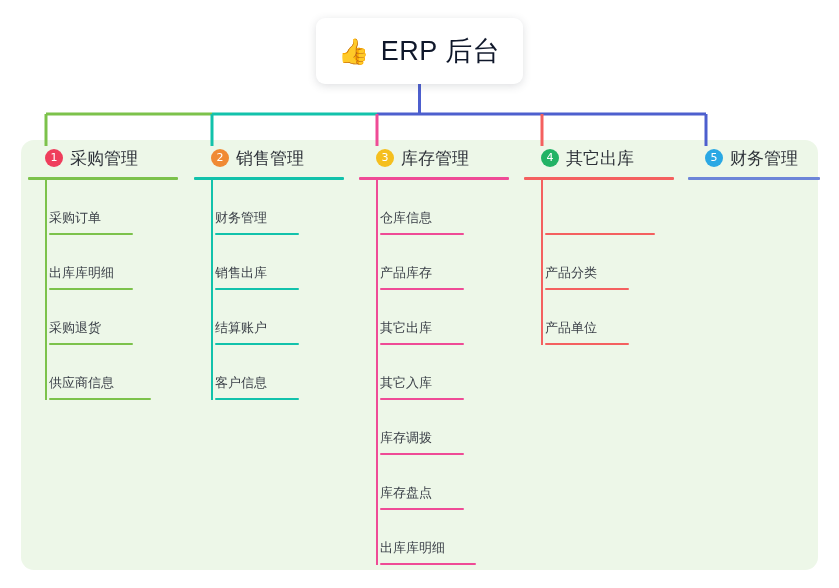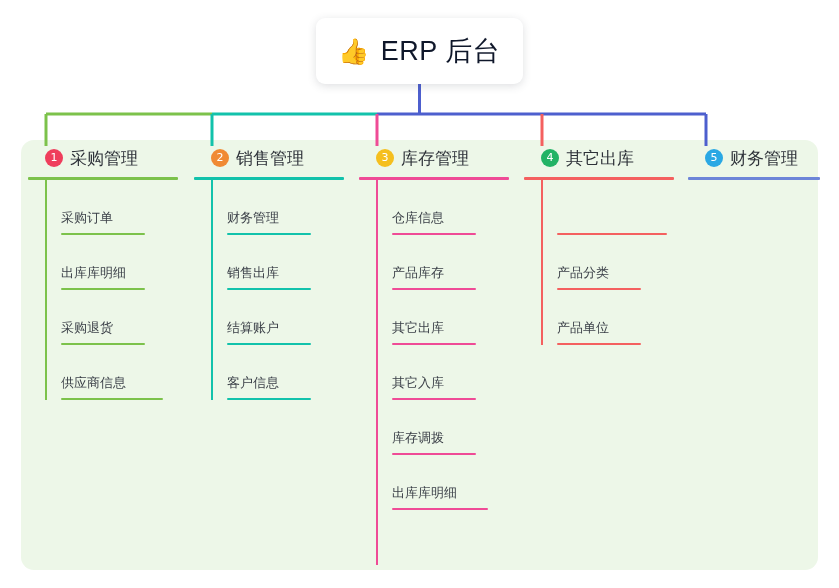--- a/index.html
+++ b/index.html
@@ -113,21 +113,21 @@
   }
   .trunk {
     position: absolute;
     left: 17px;
     top: 0;
     width: 2px;
   }
   .leaf {
     position: relative;
     height: 55px;
-    padding-left: 16px;
+    padding-left: 4px;
     box-sizing: border-box;
     display: flex;
     flex-direction: column;
     justify-content: flex-end;
   }
   .leaf-label {
     font-size: 13px;
     color: #3a3f47;
     white-space: nowrap;
     padding-bottom: 6px;
@@ -237,20 +237,24 @@
           </div>
           <div class="leaf">
             <div class="leaf-label">其它入库</div>
             <div class="leaf-rule" style="background: rgb(239, 75, 150); width: 84px;"></div>
           </div>
           <div class="leaf">
             <div class="leaf-label">库存调拨</div>
             <div class="leaf-rule" style="background: rgb(239, 75, 150); width: 84px;"></div>
           </div>
           <div class="leaf">
+            <div class="leaf-label">库存盘点</div>
+            <div class="leaf-rule" style="background: rgb(239, 75, 150); width: 84px;"></div>
+          </div>
+          <div class="leaf">
             <div class="leaf-label">出库库明细</div>
             <div class="leaf-rule" style="background: rgb(239, 75, 150); width: 96px;"></div>
           </div>
         </div>
       </div>
       <div class="col" style="left: 524px; width: 150px;">
         <div class="col-head">
           <span class="badge" style="background: rgb(34, 179, 101);">4</span>
           <span class="col-title">其它出库</span>
         </div>

